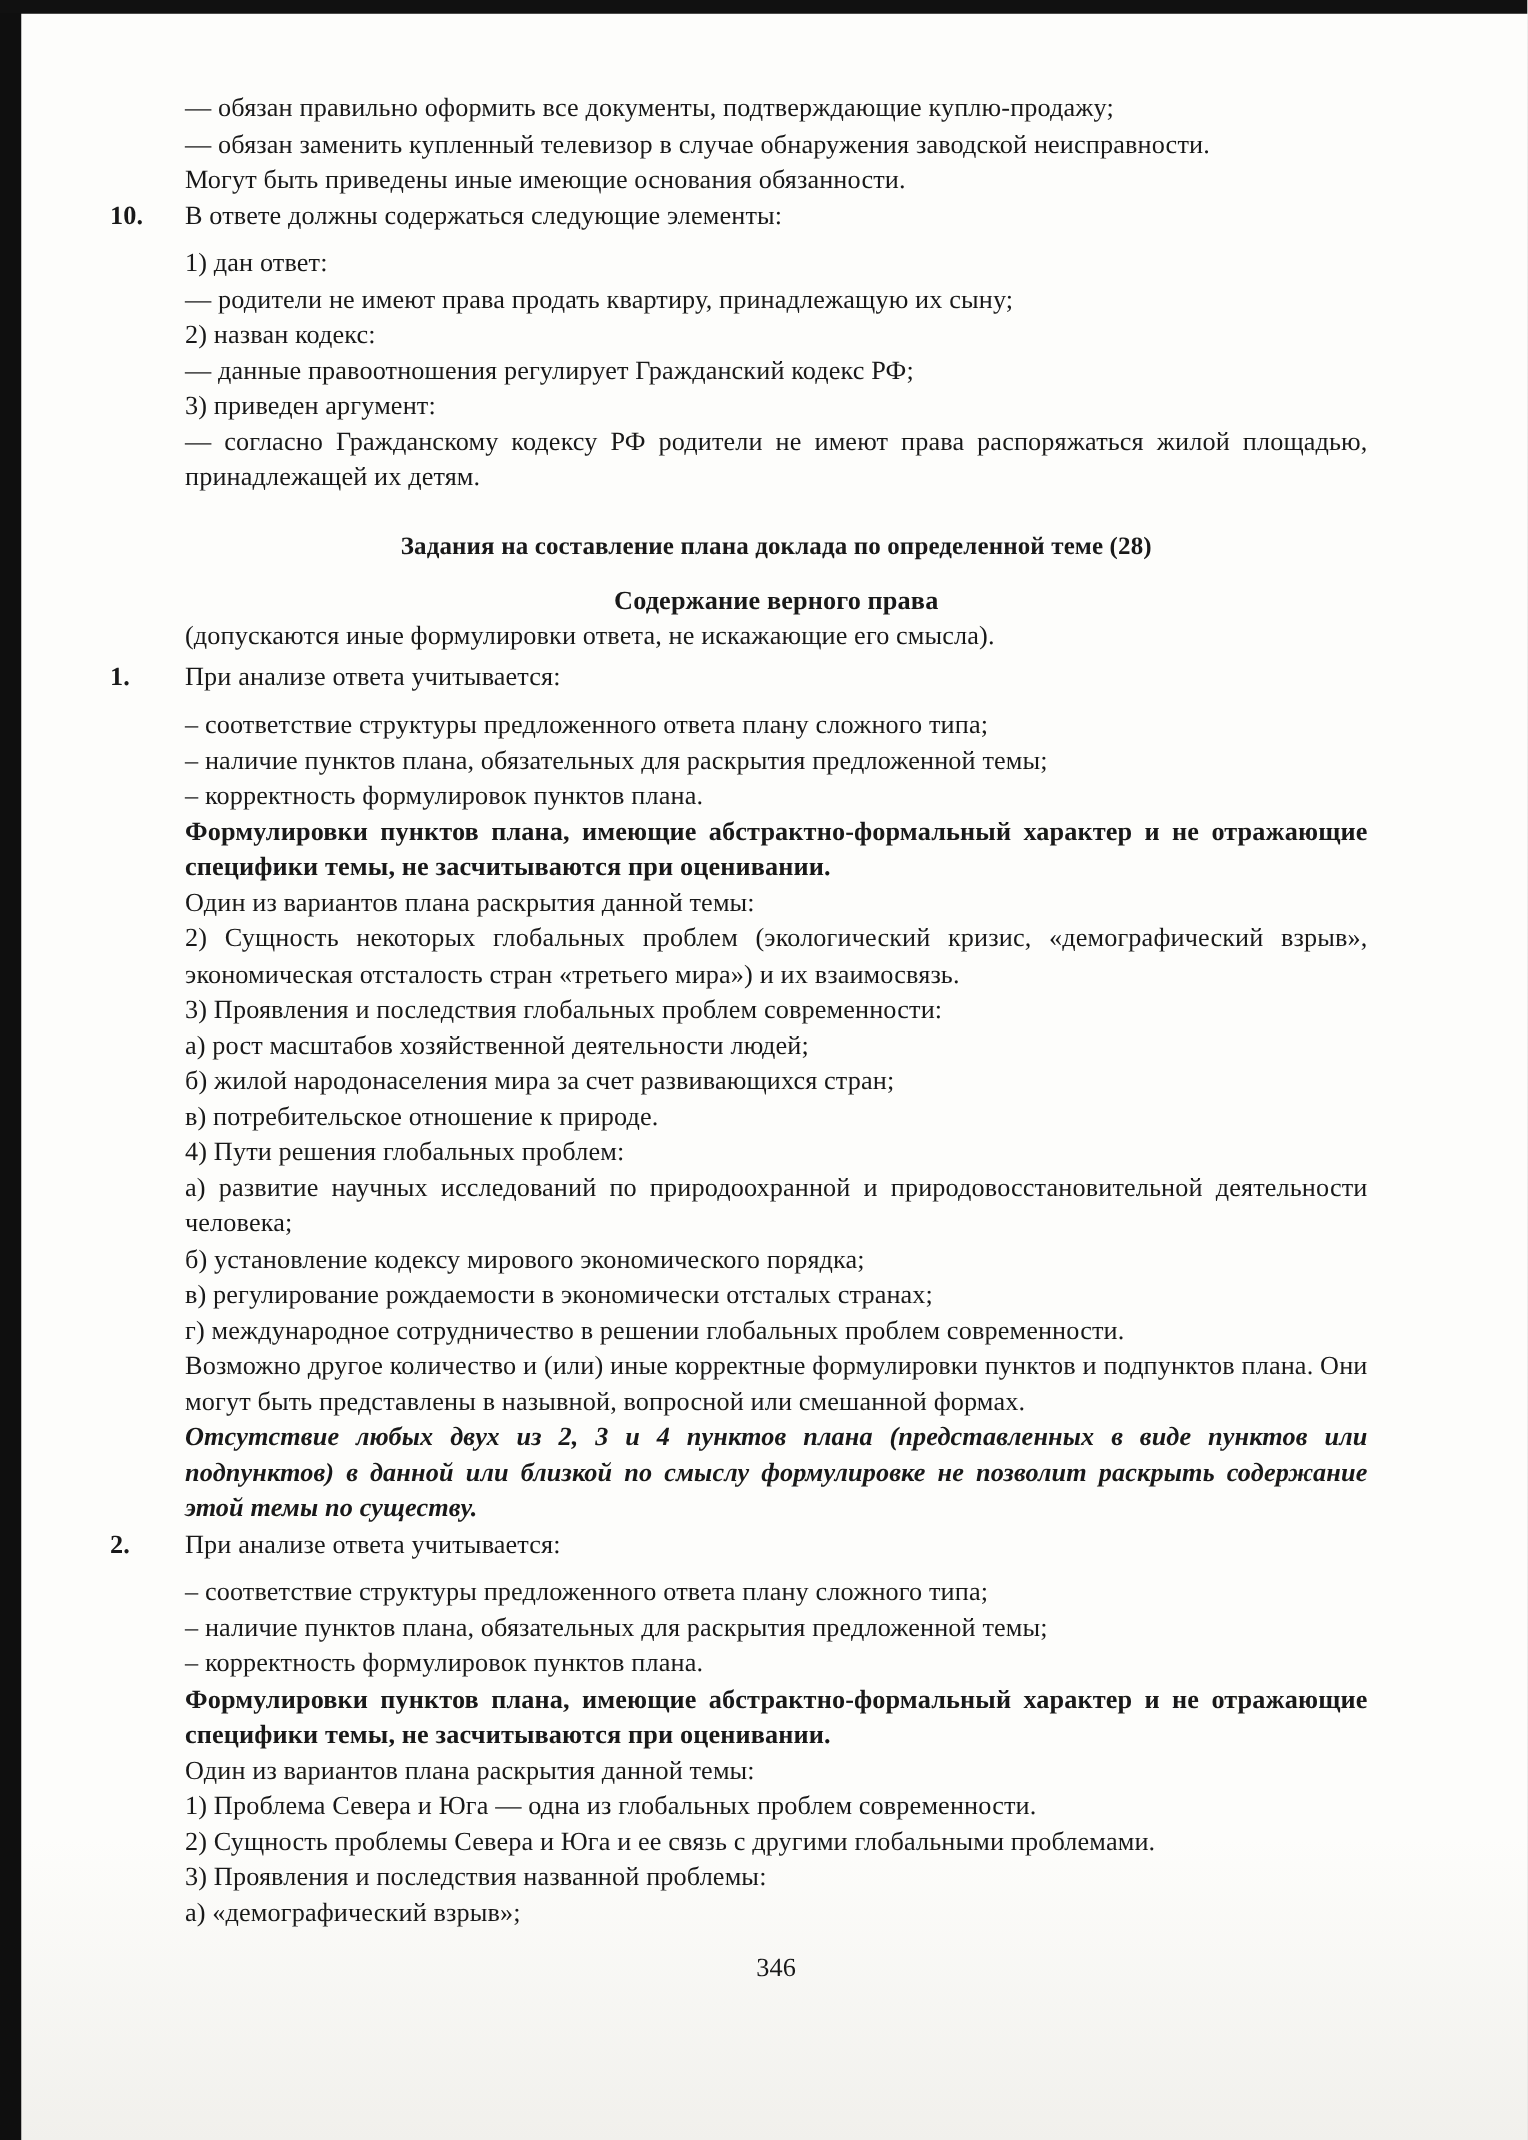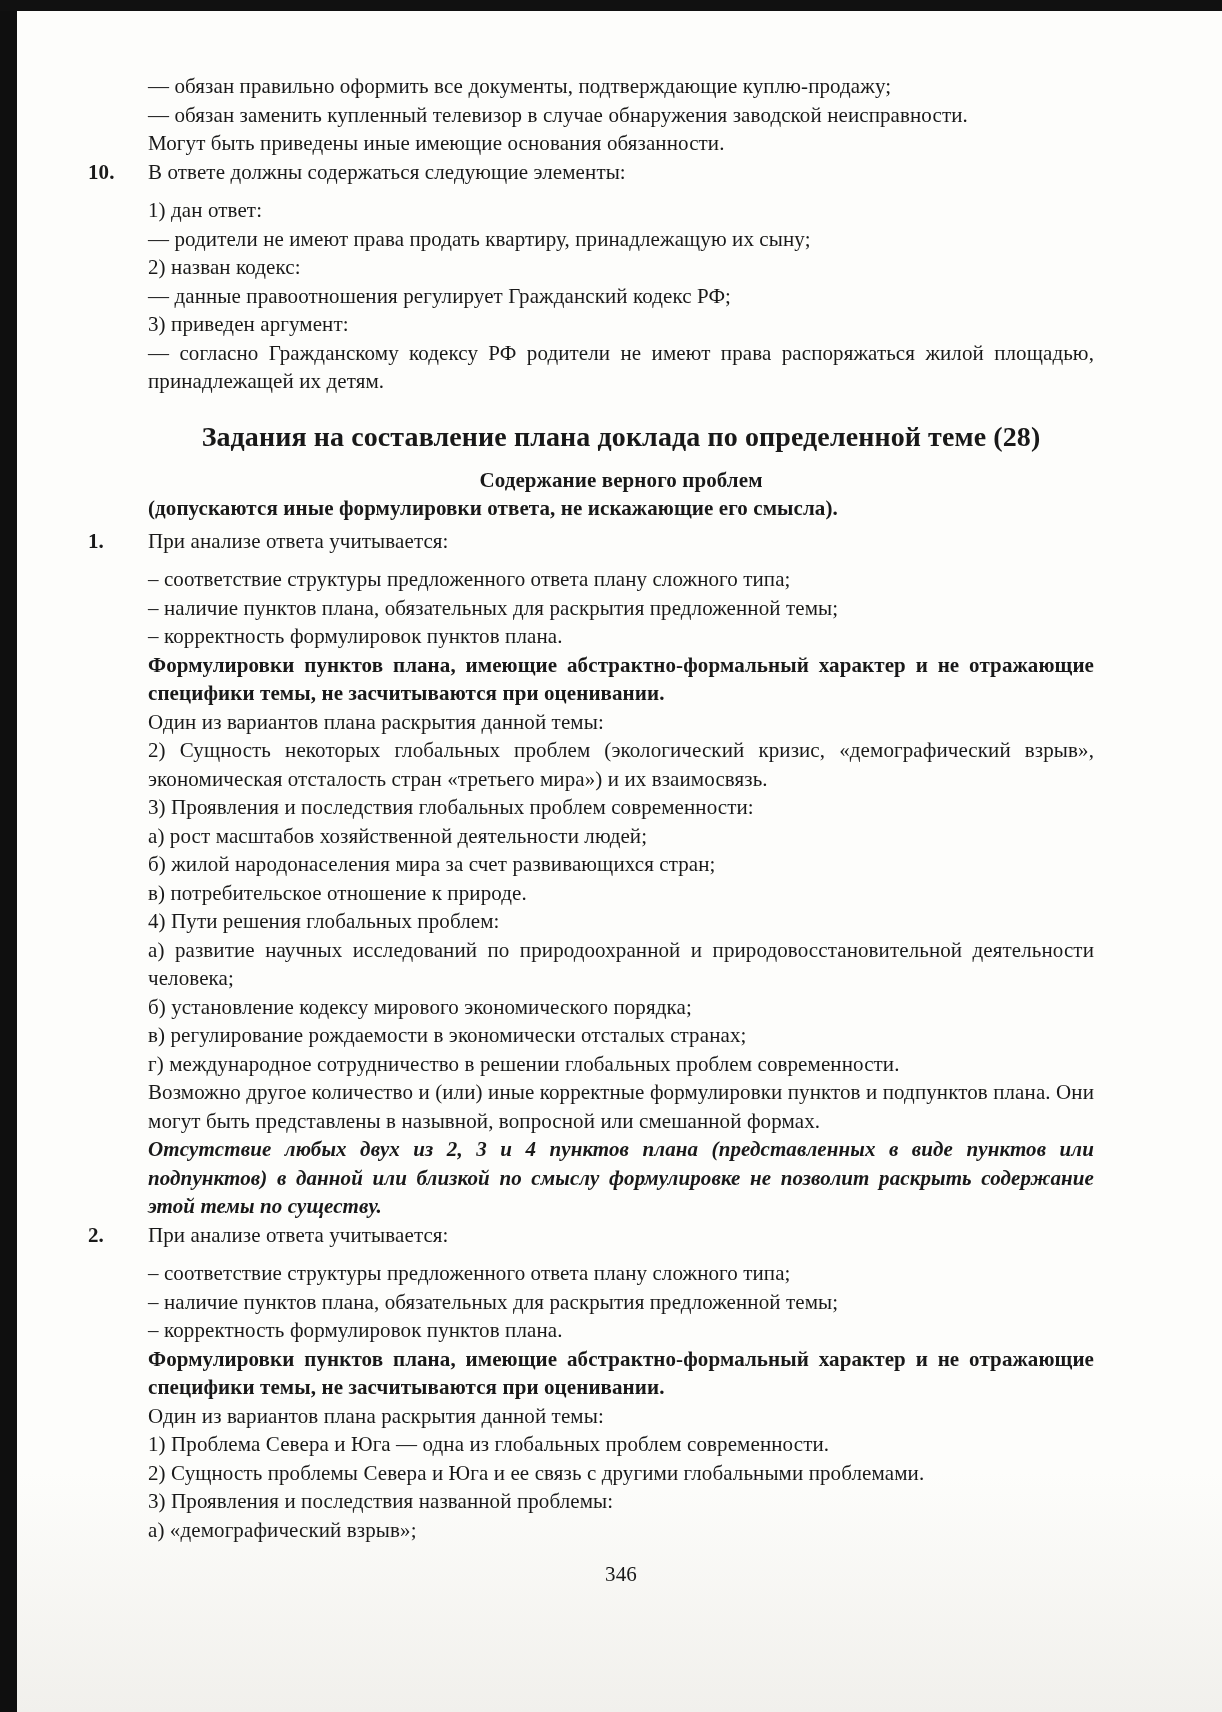--- a/index.html
+++ b/index.html
@@ -44,33 +44,32 @@
     position: absolute;
     left: -60px;
     top: 0;
     font-weight: bold;
   }
   .intro-gap { margin-bottom: 10px !important; }
   .bold { font-weight: bold; }
   .italic-note { font-style: italic; font-weight: bold; }
   .section-title {
     margin: 26px 0 14px 0;
-    font-size: 28px;
+    font-size: 20px;
     line-height: 30px;
     font-weight: bold;
     text-align: center;
   }
   .subtitle {
     text-align: center !important;
     font-weight: bold;
   }
   .subtitle-note {
     text-align: right;
     margin-bottom: 4px !important;
-    font-weight: bold;
   }
   .page-number {
     margin-top: 16px;
     text-align: center;
     font-size: 21px;
   }
 </style>
 </head>
 <body>
 
@@ -91,21 +90,21 @@
       <p class="intro-gap">В ответе должны содержаться следующие элементы:</p>
       <p>1) дан ответ:</p>
       <p>— родители не имеют права продать квартиру, принадлежащую их сыну;</p>
       <p>2) назван кодекс:</p>
       <p>— данные правоотношения регулирует Гражданский кодекс РФ;</p>
       <p>3) приведен аргумент:</p>
       <p>— согласно Гражданскому кодексу РФ родители не имеют права распоряжаться жилой площадью, принадлежащей их детям.</p>
     </div>
 
     <h1 class="section-title">Задания на составление плана доклада по определенной теме (28)</h1>
-    <p class="subtitle">Содержание верного проблем</p>
+    <p class="subtitle">Содержание верного права</p>
     <p class="subtitle-note">(допускаются иные формулировки ответа, не искажающие его смысла).</p>
 
     <div class="block item">
       <span class="num">1.</span>
       <p class="intro-gap">При анализе ответа учитывается:</p>
       <p>– соответствие структуры предложенного ответа плану сложного типа;</p>
       <p>– наличие пунктов плана, обязательных для раскрытия предложенной темы;</p>
       <p>– корректность формулировок пунктов плана.</p>
       <p class="bold">Формулировки пунктов плана, имеющие абстрактно-формальный характер и не отражающие специфики темы, не засчитываются при оценивании.</p>
       <p>Один из вариантов плана раскрытия данной темы:</p>

